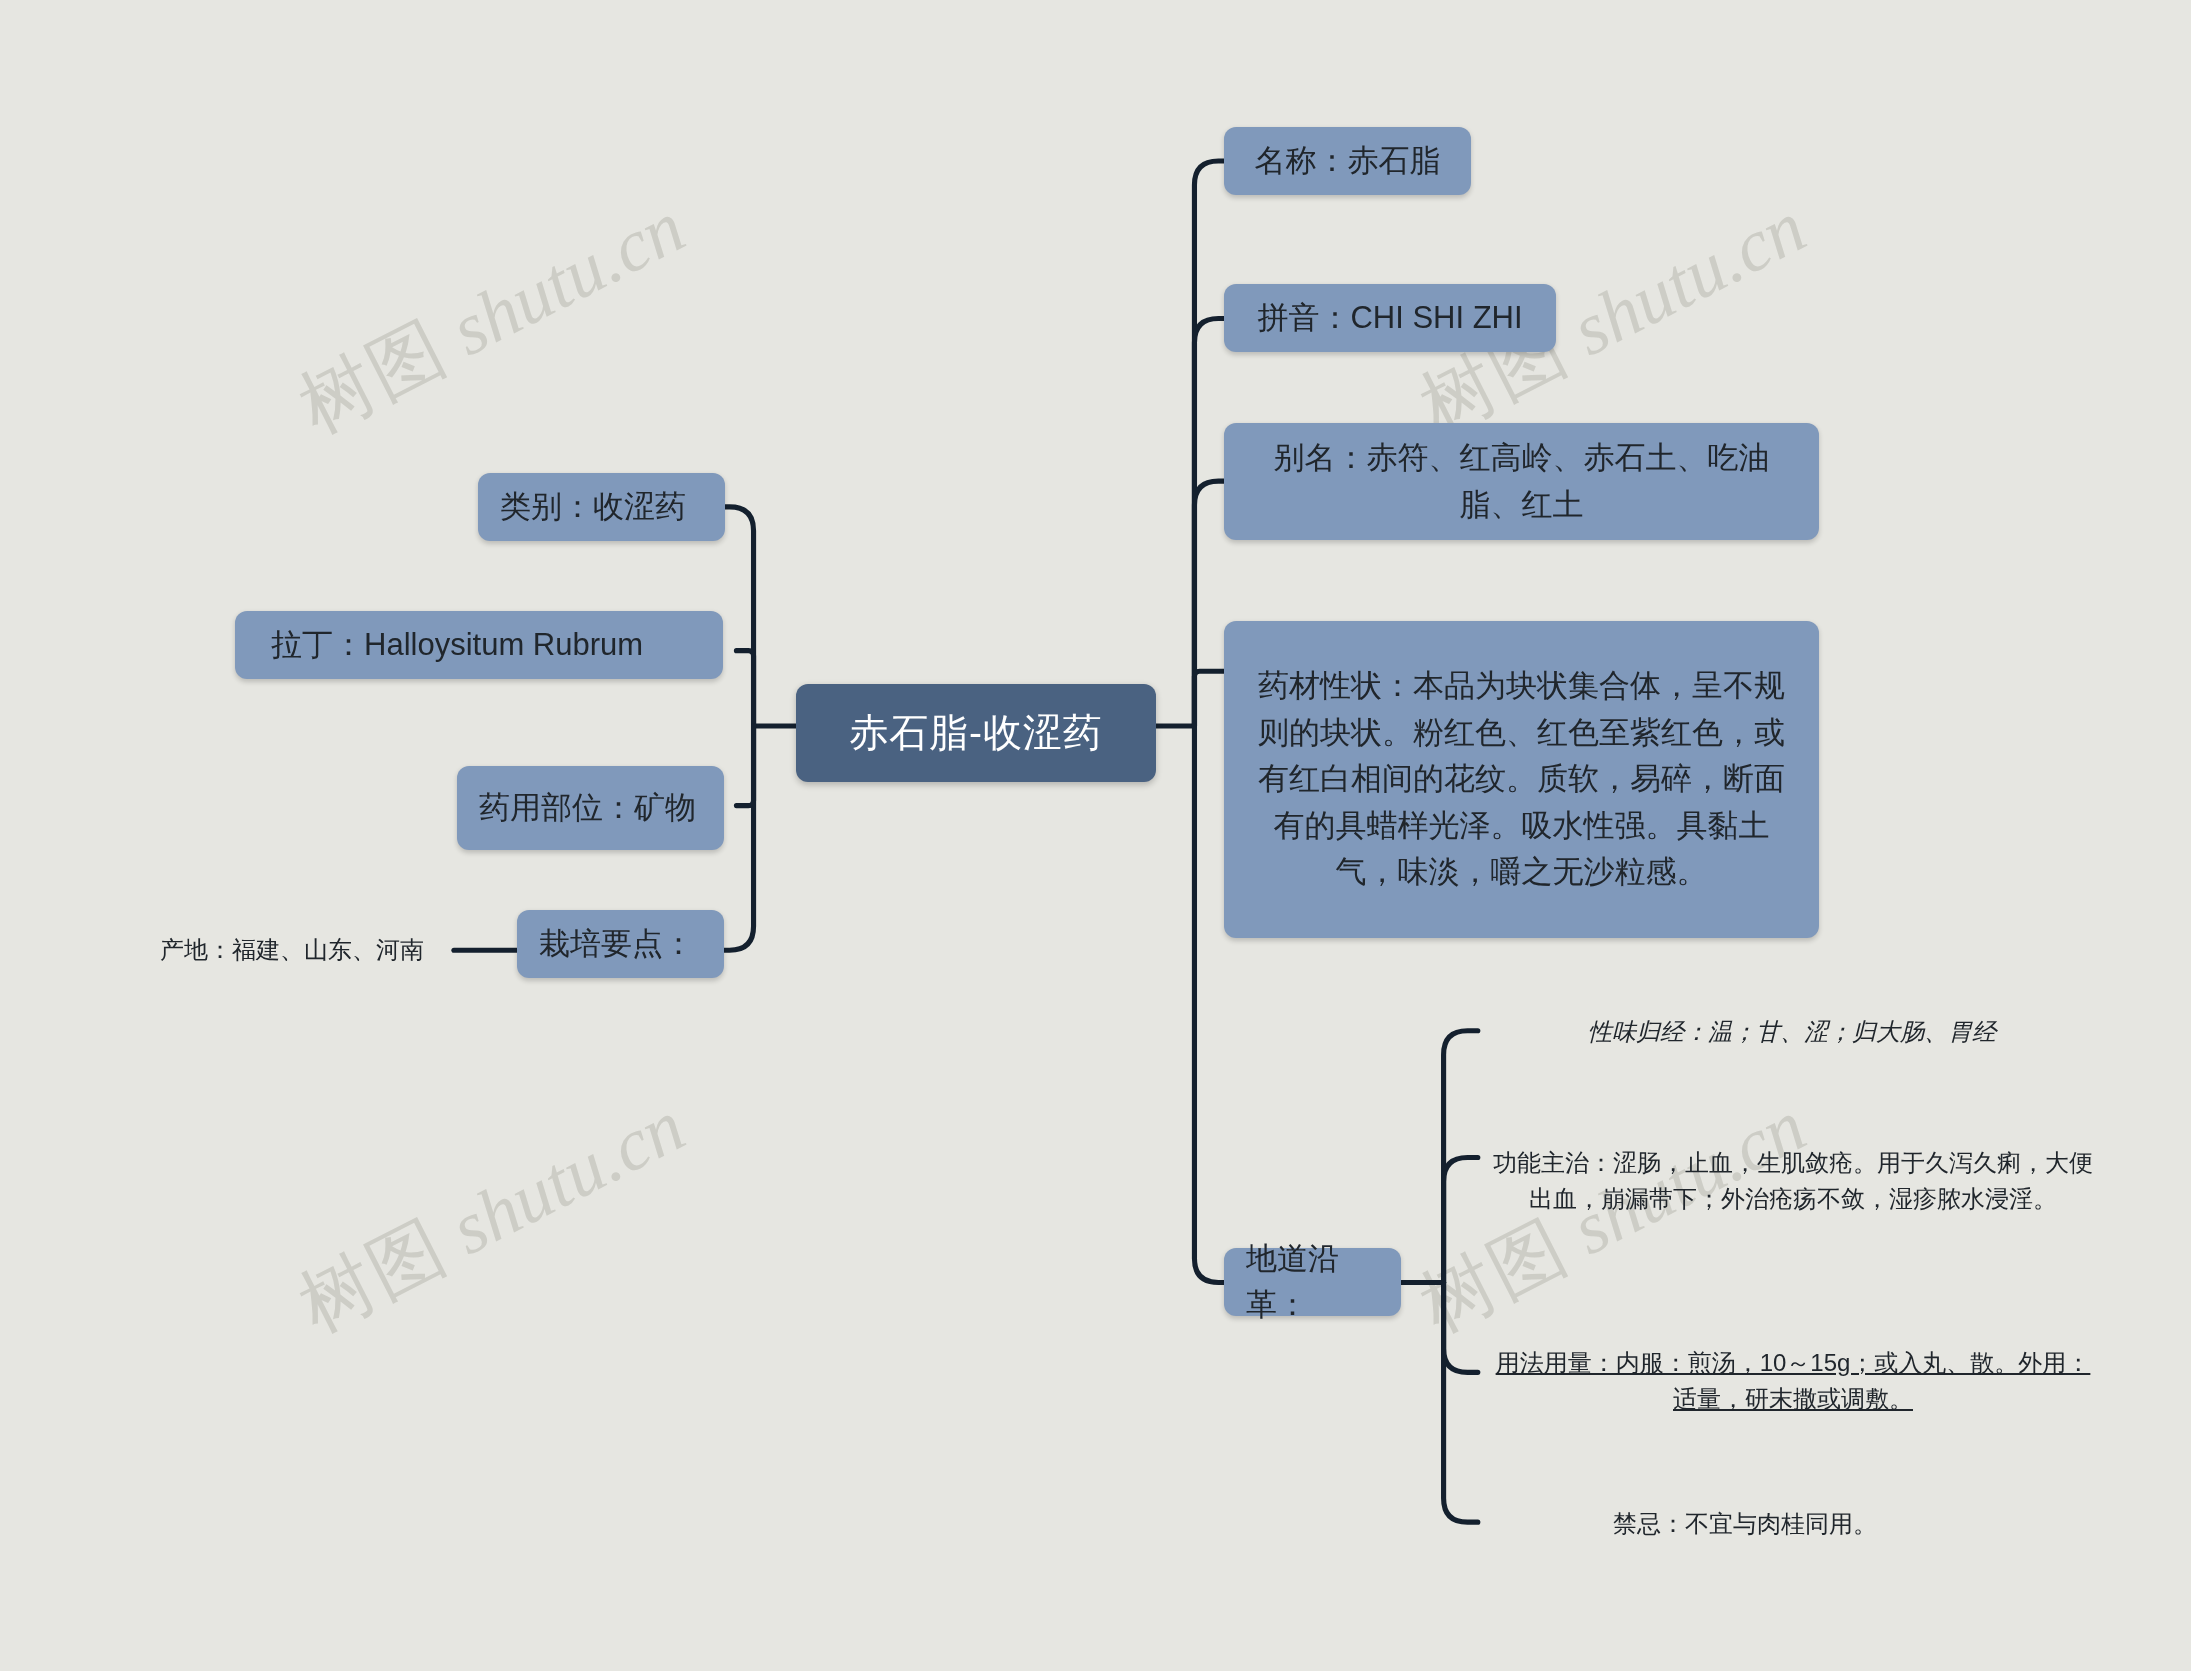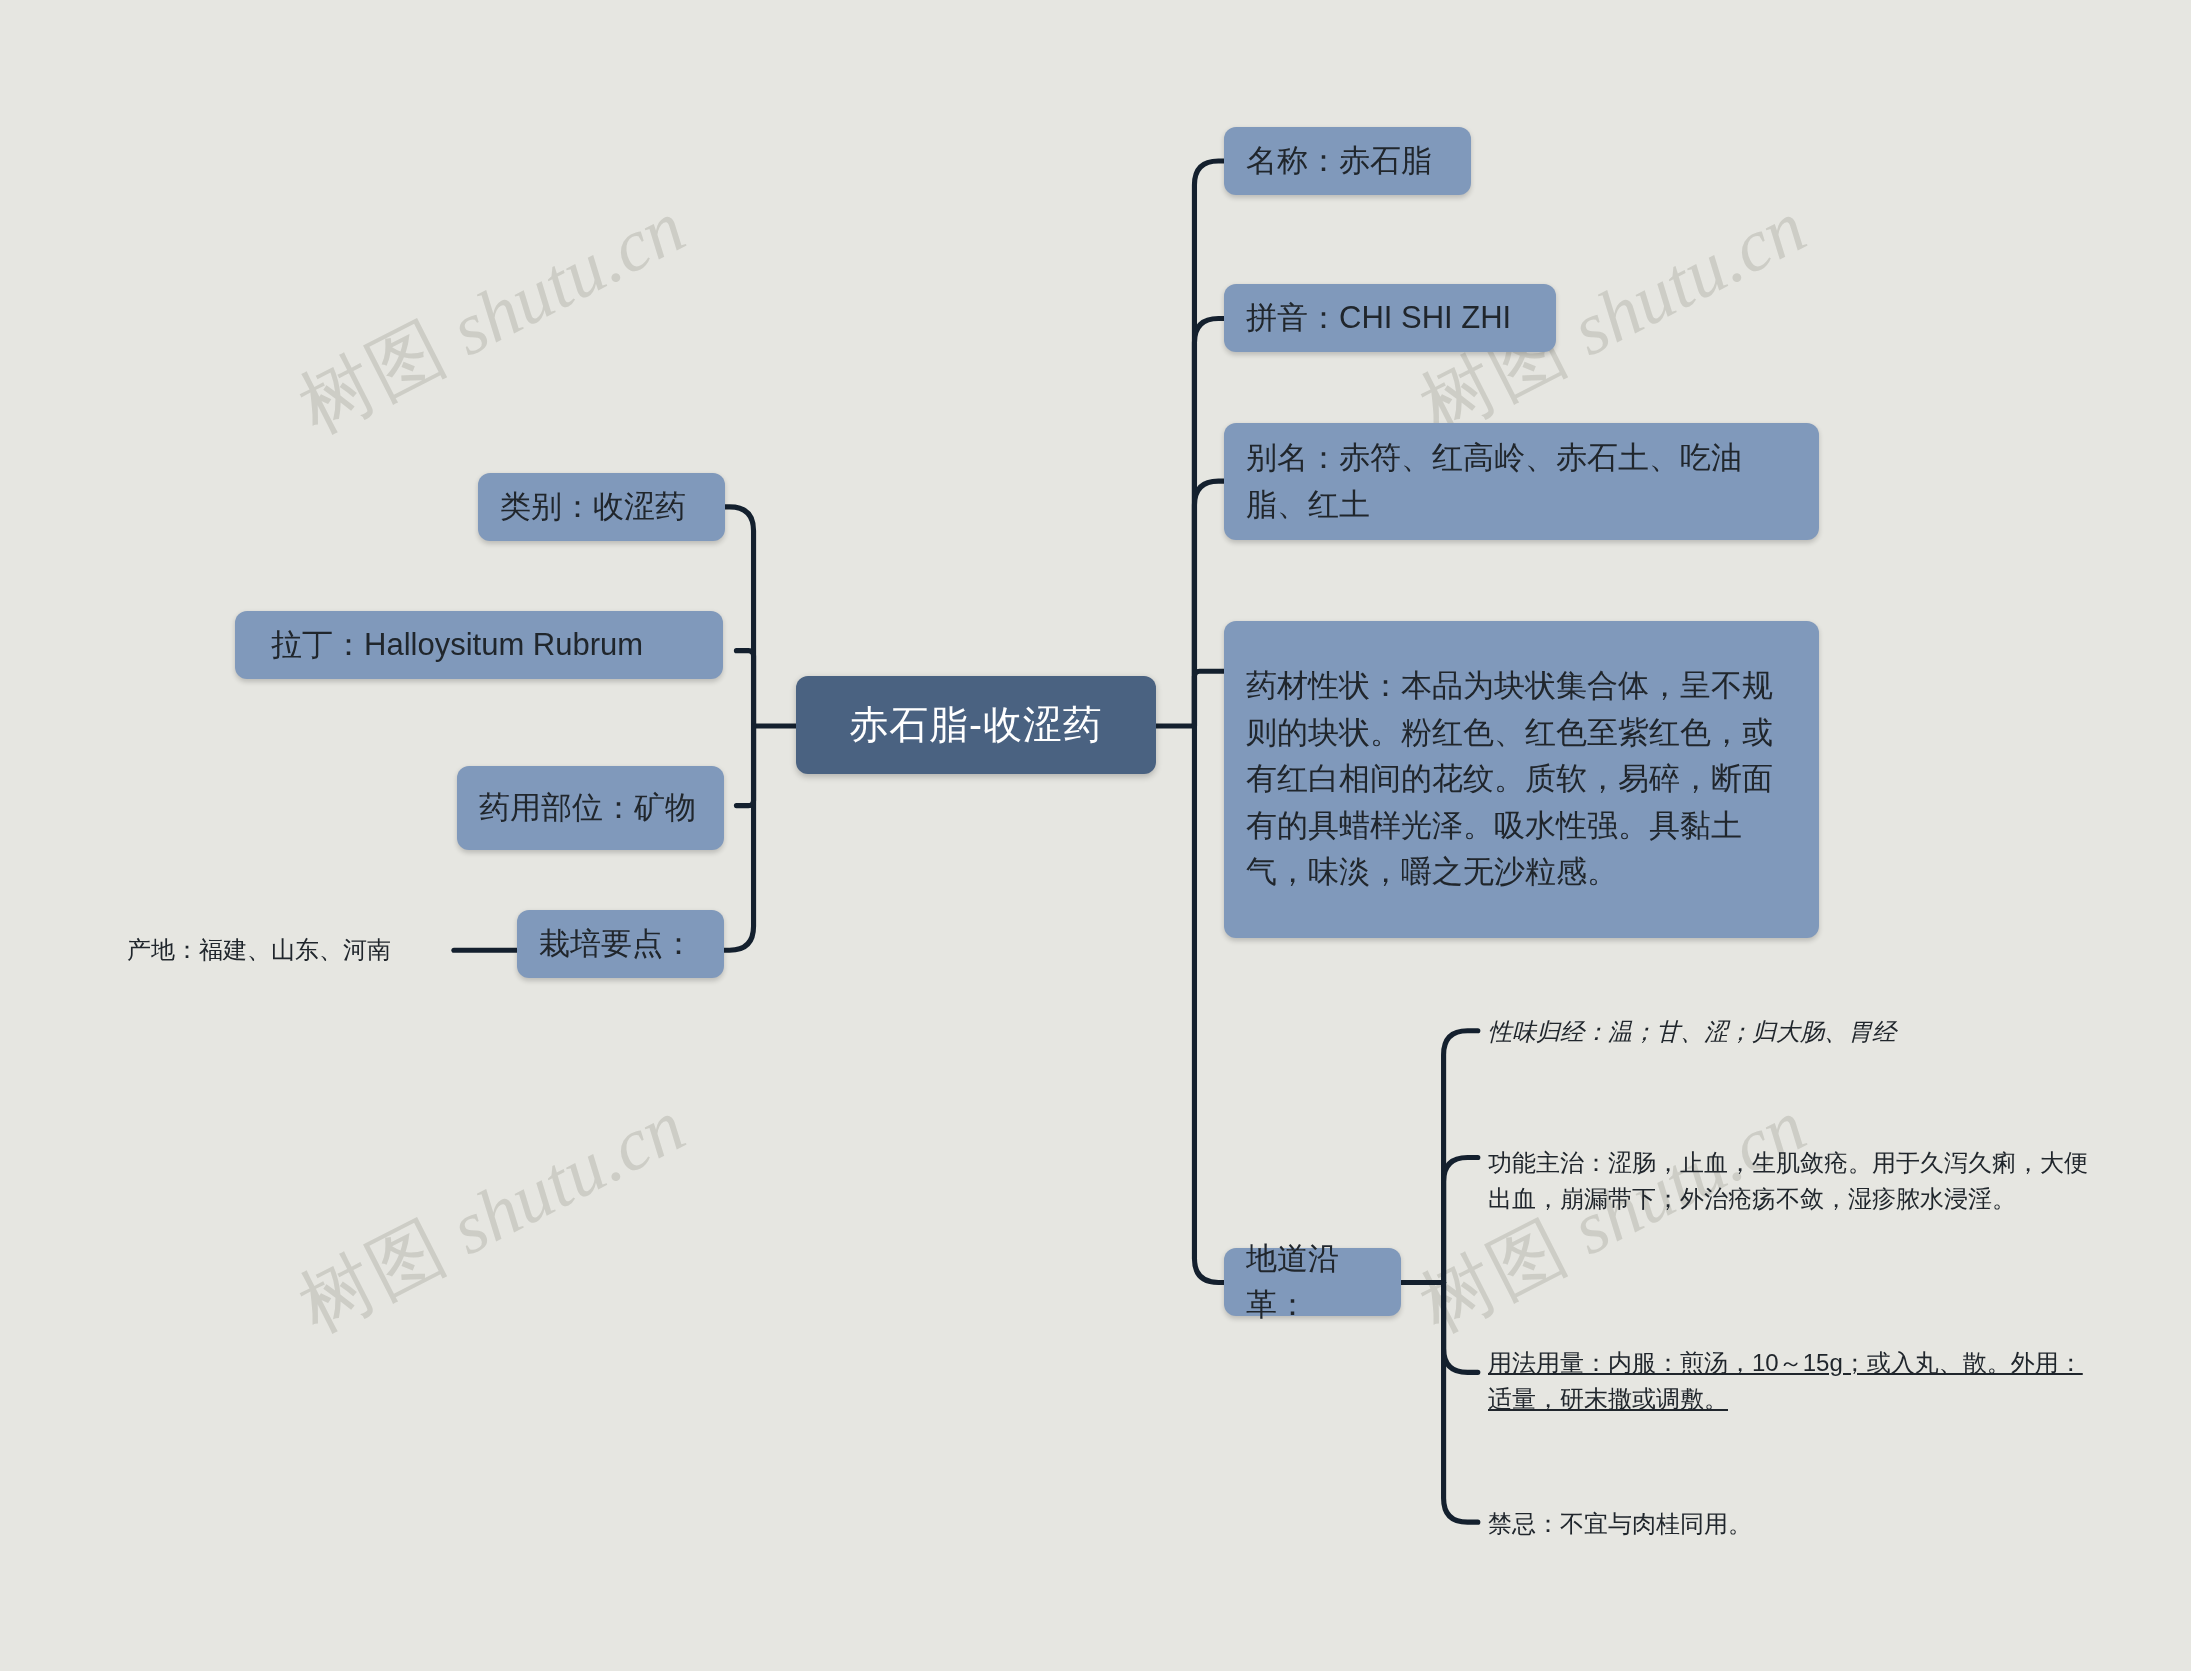--- a/index.html
+++ b/index.html
@@ -56,33 +56,35 @@
     stroke-linecap: round;
   }
   
   .node {
     position: absolute;
     z-index: 3;
     box-sizing: border-box;
     display: flex;
     align-items: center;
     border-radius: 12px;
+    text-align: center;
   }
   .node .txt {
     display: block;
     width: 100%;
   }
   .root {
     background: #4a6281;
     color: #ffffff;
     font-size: 39px;
     justify-content: center;
     text-align: center;
     letter-spacing: 0.9px;
     box-shadow: 0 2.6px 6px rgba(0,0,0,0.22);
+    margin-top: 8px;
   }
   .branch {
     background: #8099bb;
     color: #20262c;
     font-size: 31px;
     padding: 12px 22px;
     line-height: 1.5;
     box-shadow: 0 2.6px 5.1px rgba(0,0,0,0.18);
   }
   .branch.center { justify-content: center; text-align: left; }

